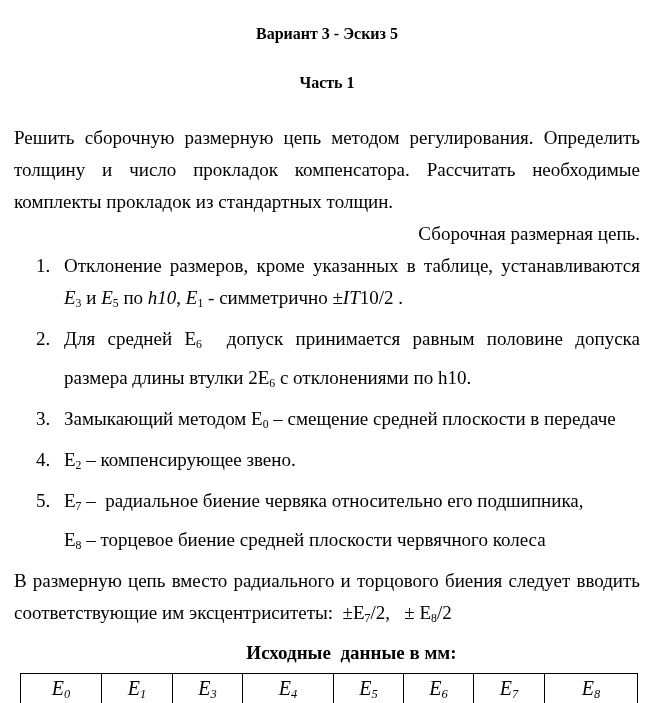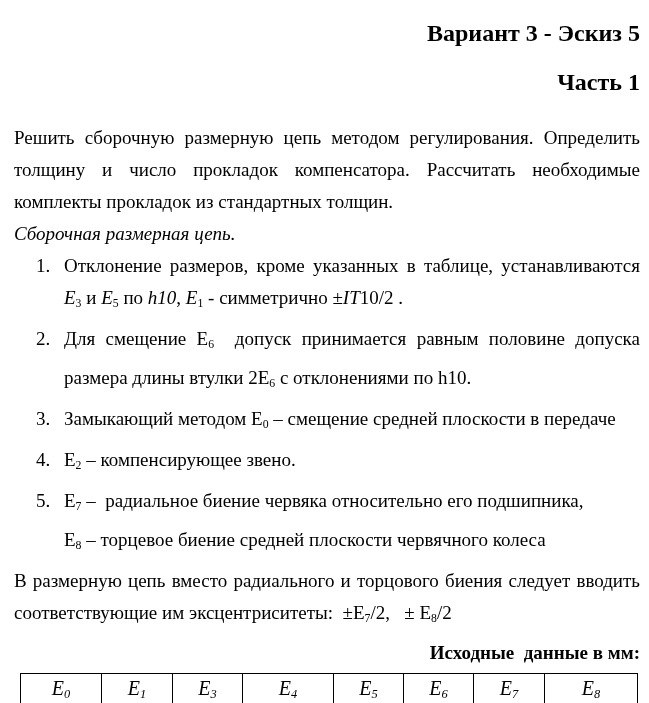--- a/index.html
+++ b/index.html
@@ -7,43 +7,43 @@
   .page {
     width:649px; height:703px;
     background:#ffffff;
     color:#000000;
     font-family:"Liberation Serif", serif;
     font-size:19px;
     padding:20px 9px 0 14px;
     overflow:hidden;
   }
   .doc-title, .doc-subtitle {
-    text-align:right;
+    text-align:center;
     font-weight:bold;
-    font-size:24px;
+    font-size:16px;
     line-height:27px;
   }
   .doc-subtitle { margin-top:22px; }
   .para {
     line-height:32px;
     text-align:justify;
   }
   .intro { margin-top:26px; }
-  .plain { text-align:left;font-style:italic; }
+  .plain { text-align:right; }
   .ilist { margin-top:0; }
   .li { display:flex; line-height:32px; margin-bottom:3px; }
   .num { width:20px; margin-left:22px; flex:0 0 auto; }
   .li-body { flex:1 1 auto; text-align:justify;margin-left:8px; }
   .i { font-style:italic; }
   .s { font-size:0.62em; vertical-align:-0.28em; letter-spacing:0; }
   .caption {
     font-weight:bold;
     line-height:30px;
     margin:3px 0 5px 49px;
-    text-align:right;
+    text-align:center;
   }
   table.data {
     border-collapse:collapse;
     margin-left:6px;
     width:617px;
     table-layout:fixed;
   }
   table.data th, table.data td {
     border:1.5px solid #000;
     text-align:center;
@@ -70,21 +70,21 @@
   <p class="para intro">Решить сборочную размерную цепь методом регулирования. Определить толщину и число прокладок компенсатора. Рассчитать необходимые комплекты прокладок из стандартных толщин.</p>
   <p class="para plain">Сборочная размерная цепь.</p>
 
   <div class="ilist">
       <div class="li">
         <span class="num">1.</span>
         <div class="li-body"><span>Отклонение размеров, кроме указанных в таблице, устанавливаются </span><span class="i">E</span><span class="s">3</span><span> и </span><span class="i">E</span><span class="s">5</span><span> по </span><span class="i">h10</span><span>, </span><span class="i">E</span><span class="s">1</span><span> - симметрично ±</span><span class="i">IT</span><span>10/2 .</span></div>
       </div>
       <div class="li">
         <span class="num">2.</span>
-        <div class="li-body"><span>Для смещение Е</span><span class="s">6</span><span>&nbsp; допуск принимается равным половине допуска размера длины втулки 2Е</span><span class="s">6</span><span> с отклонениями по h10.</span></div>
+        <div class="li-body"><span>Для средней Е</span><span class="s">6</span><span>&nbsp; допуск принимается равным половине допуска размера длины втулки 2Е</span><span class="s">6</span><span> с отклонениями по h10.</span></div>
       </div>
       <div class="li">
         <span class="num">3.</span>
         <div class="li-body"><span>Замыкающий методом Е</span><span class="s">0</span><span> – смещение средней плоскости в передаче</span></div>
       </div>
       <div class="li">
         <span class="num">4.</span>
         <div class="li-body"><span>Е</span><span class="s">2</span><span> – компенсирующее звено.</span></div>
       </div>
       <div class="li">

